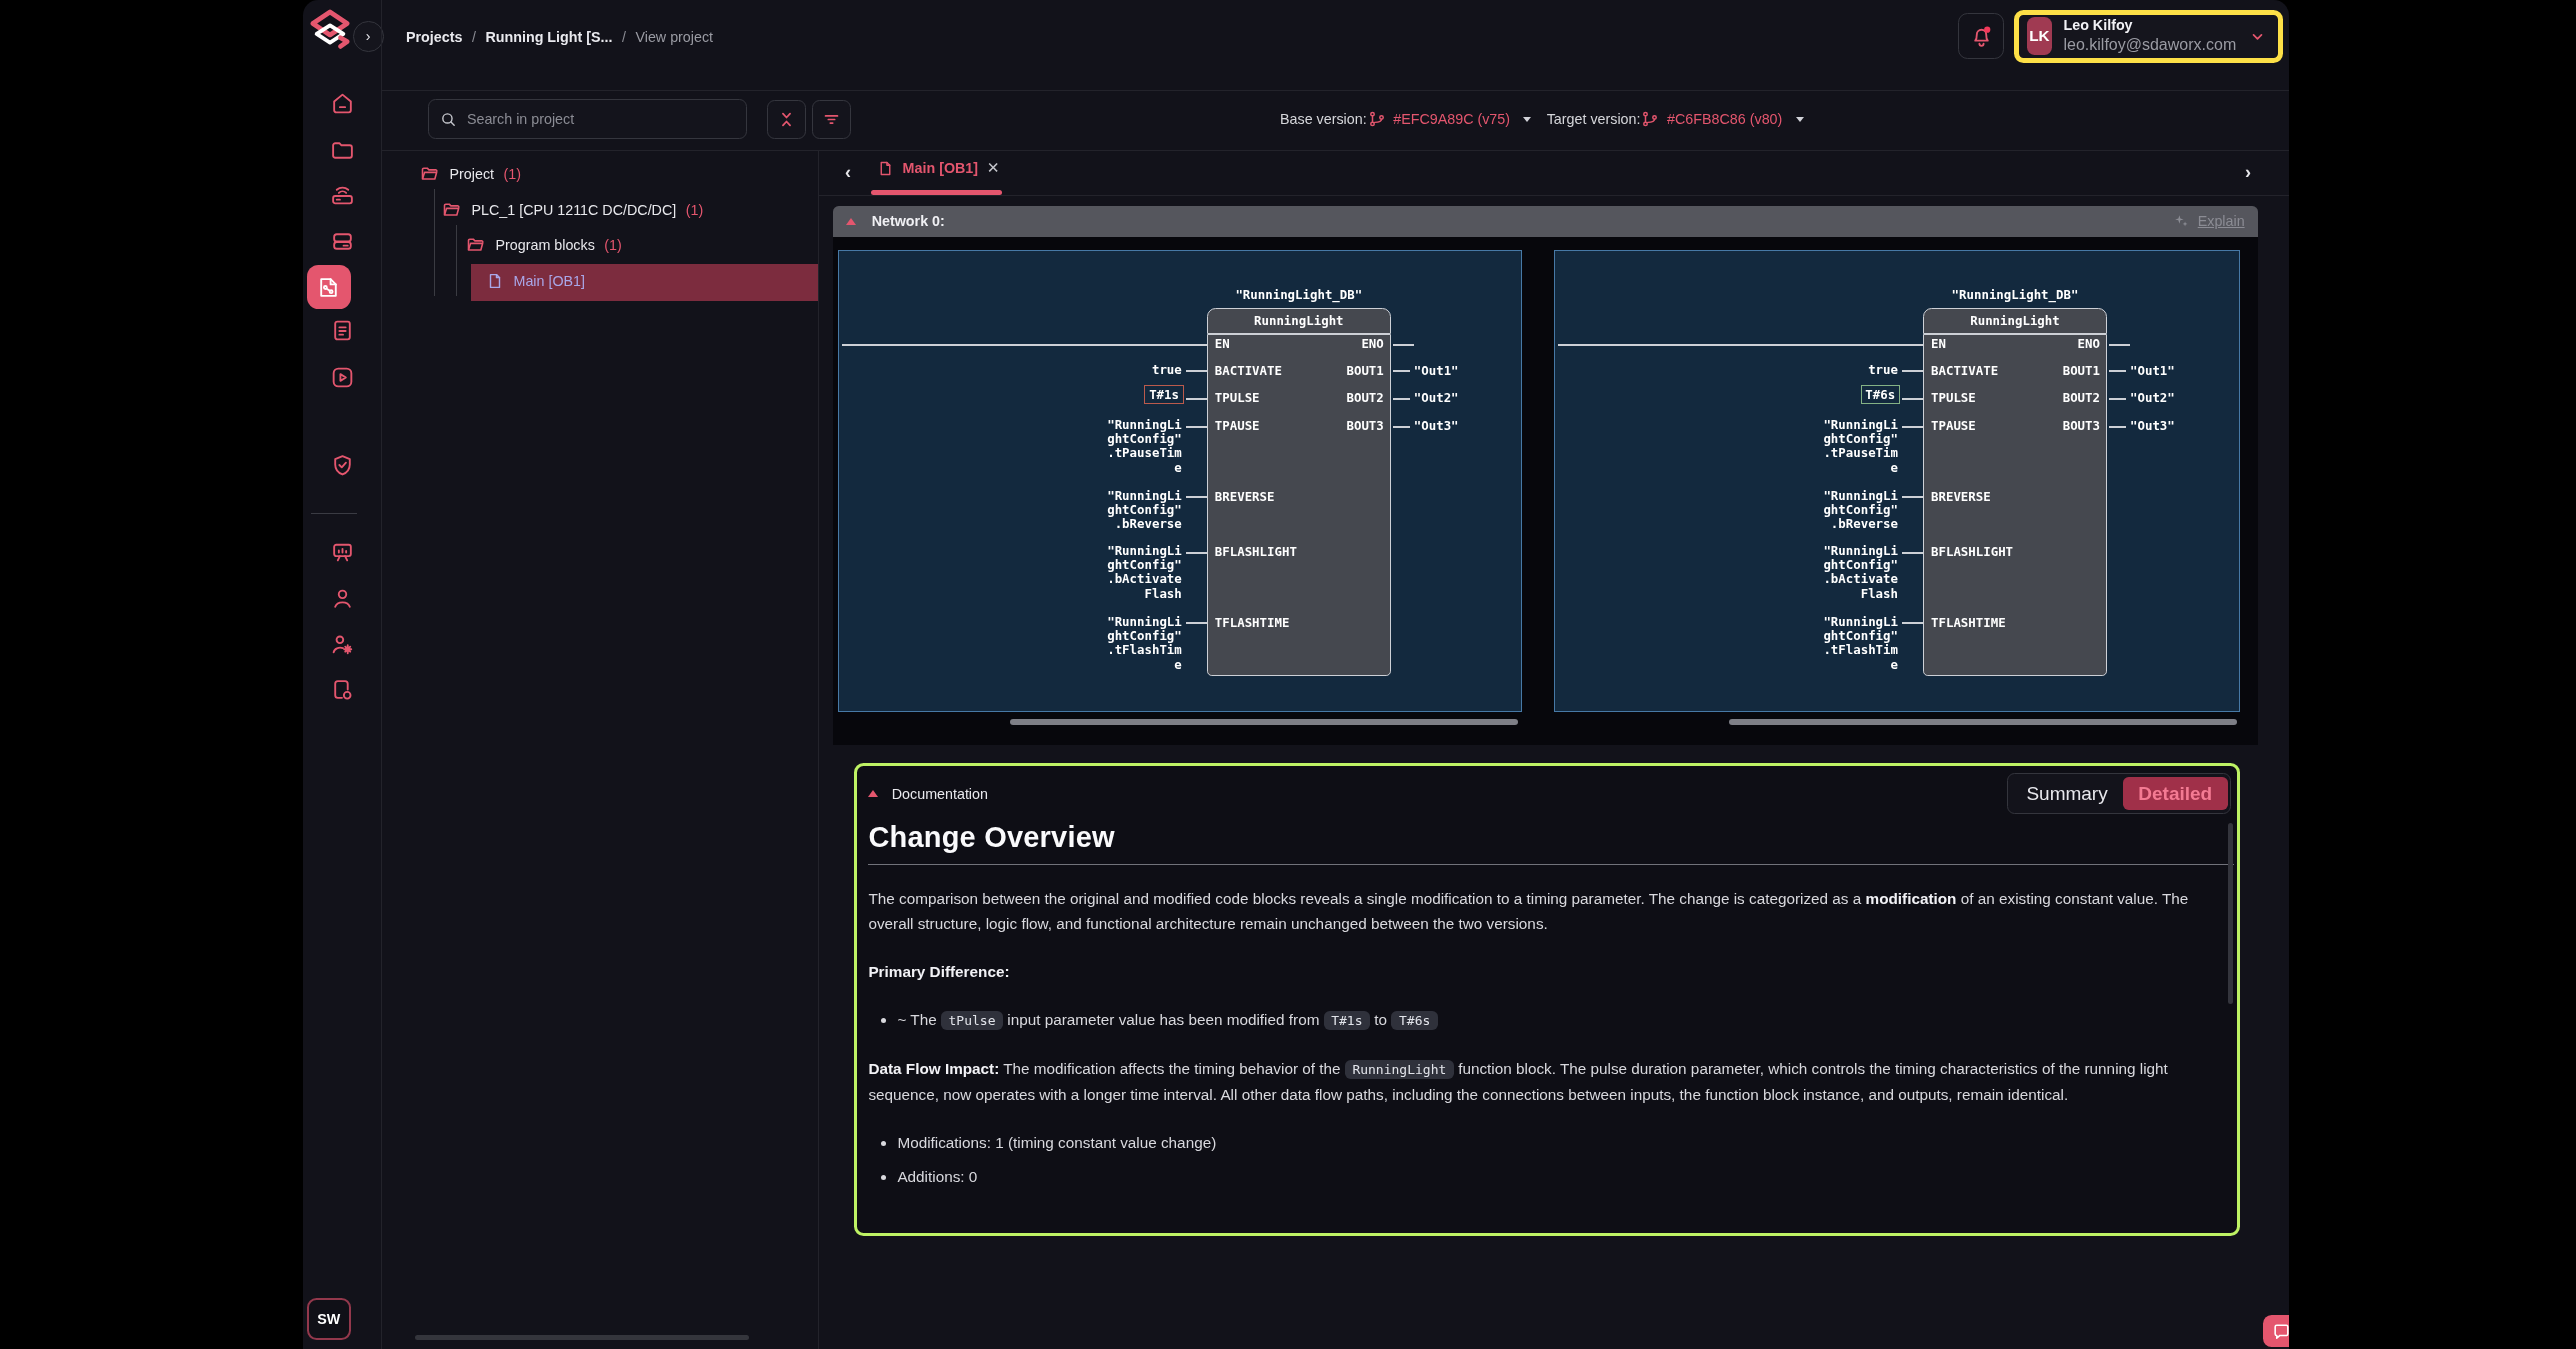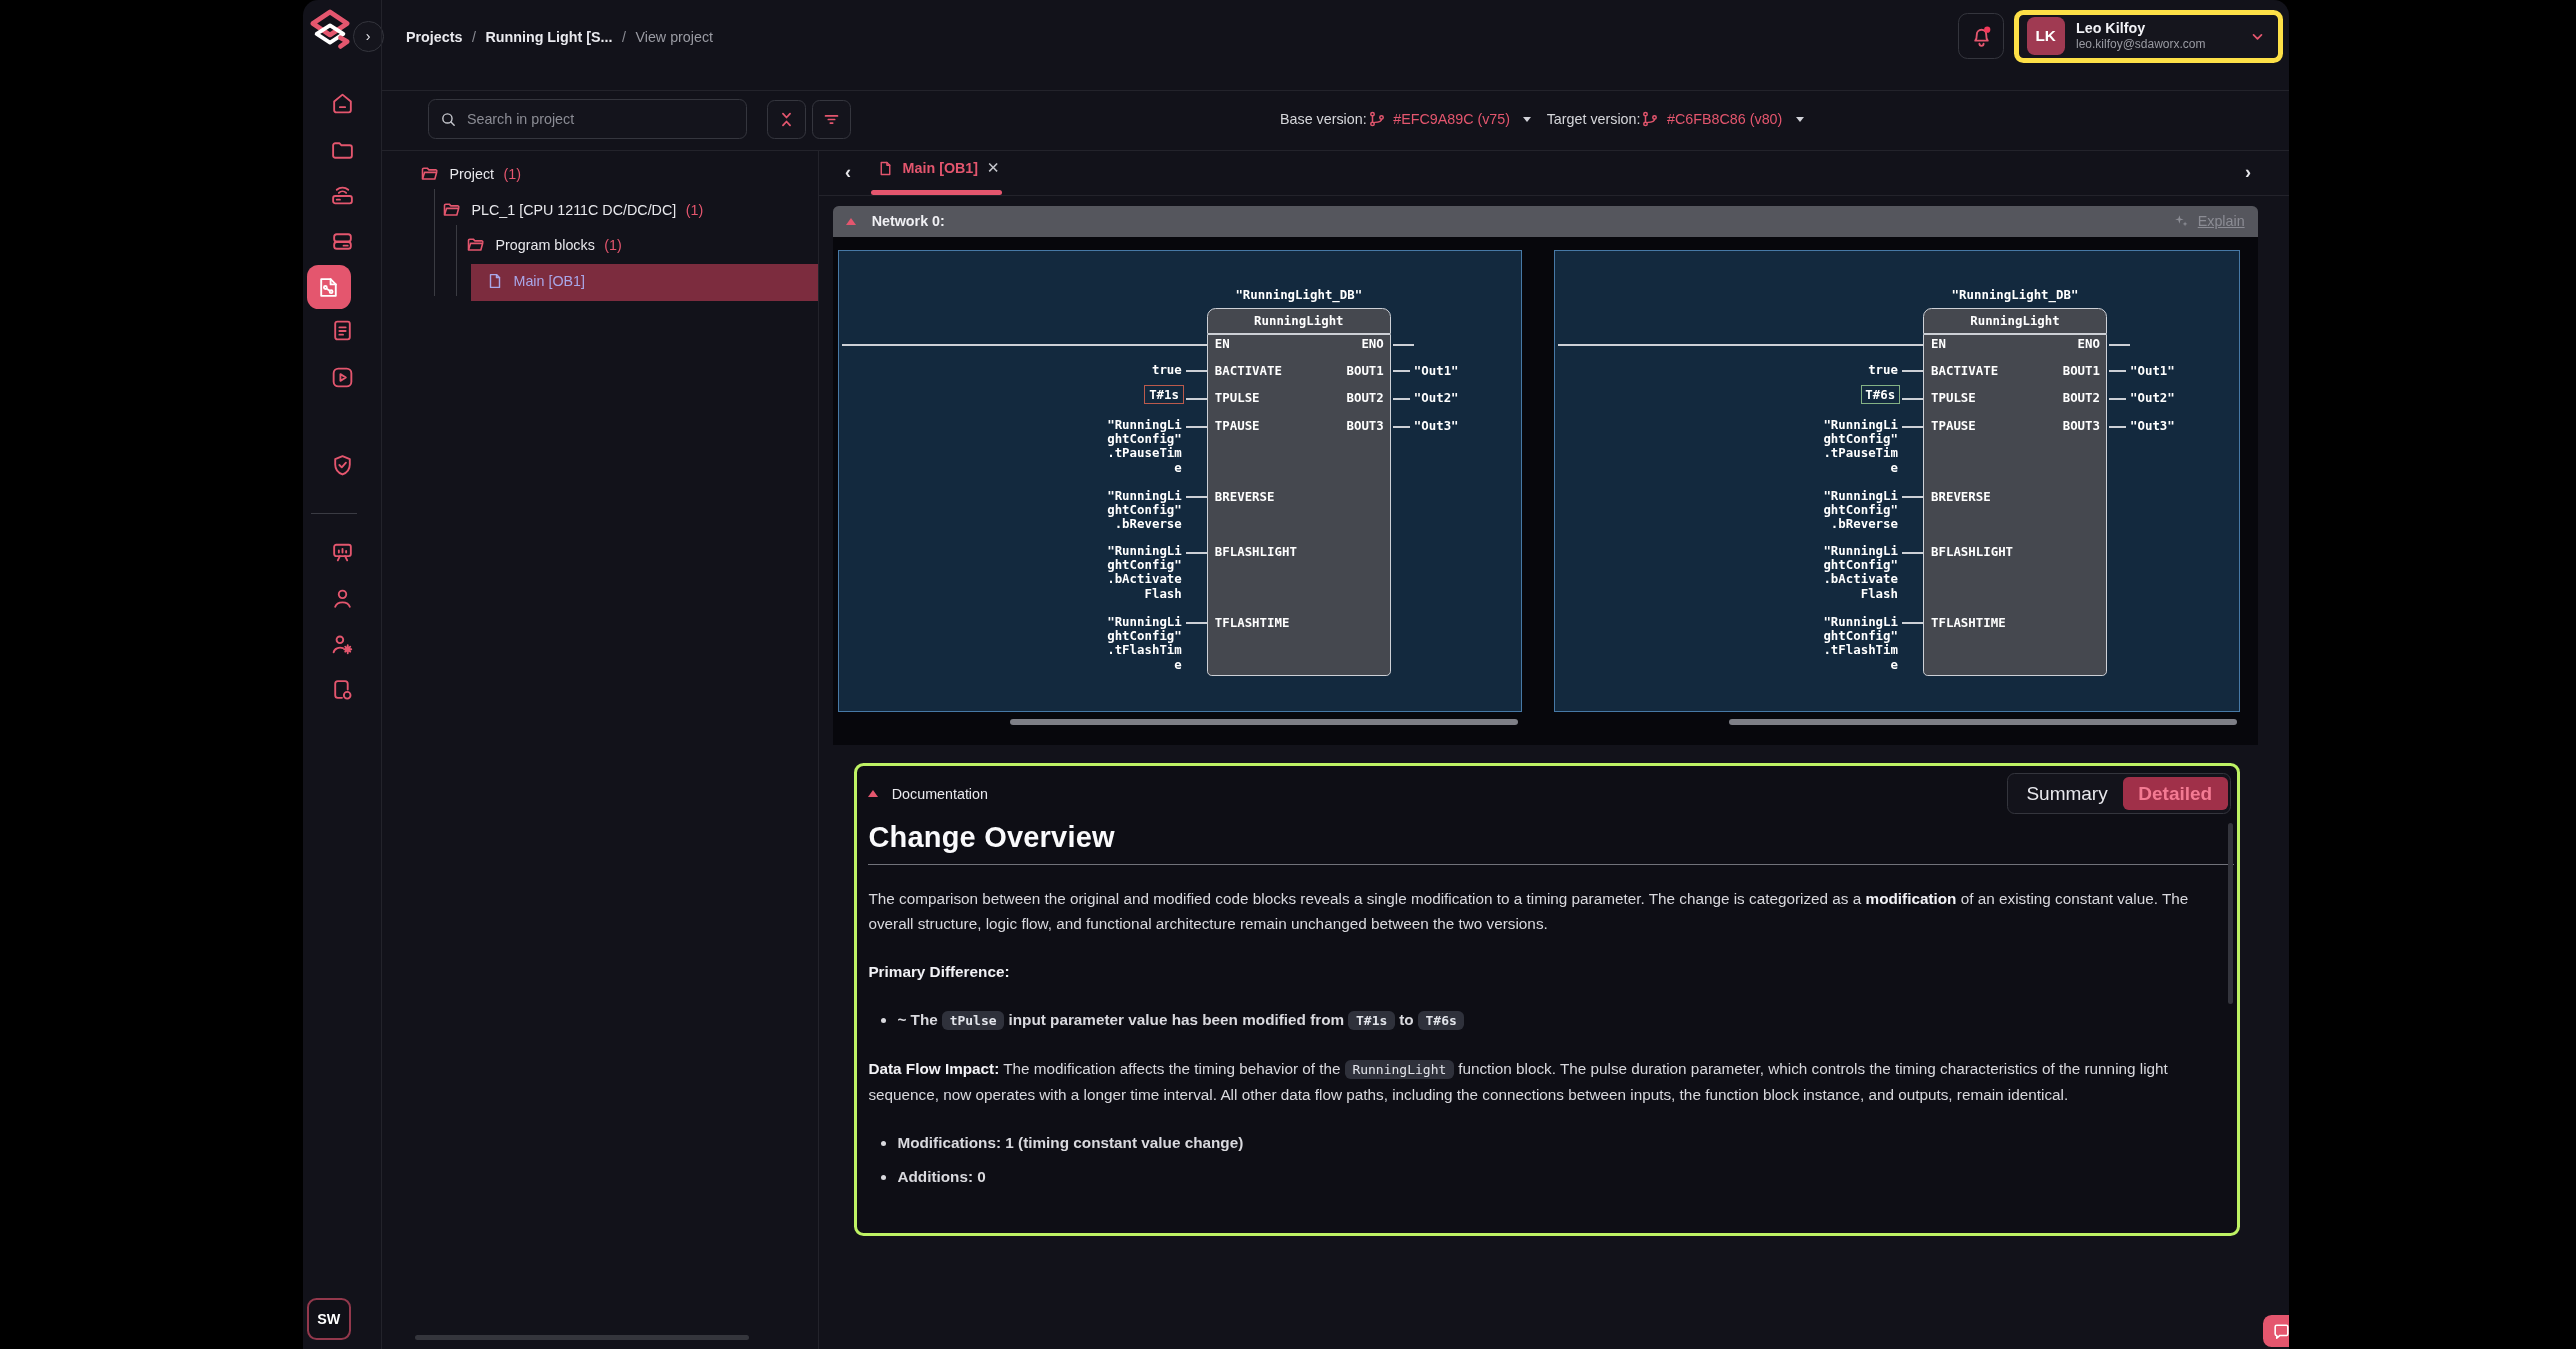--- a/index.html
+++ b/index.html
@@ -23,21 +23,21 @@
   .crumbs .sep { color:#8a8b93; font-weight:400; }
   .crumbs .muted { color:#9a9ba3; font-weight:400; }
   .bell-btn { position:absolute; left:1655px; top:13.4px; width:46px; height:46px; border-radius:9.5px;
               border:1px solid #34353d; display:flex; align-items:center; justify-content:center; }
   .user-chip { position:absolute; left:1711px; top:9.5px; width:269px; height:53px; border-radius:9.5px;
                border:5px solid #fde047; background:#15151d; display:flex; align-items:center; gap:11.4px; padding:0 11.4px 0 7.6px; }
   .avatar { width:38px; height:38px; border-radius:7.6px; background:#a03a52; color:#fff; font-weight:700;
             font-size:15.3px; display:flex; align-items:center; justify-content:center; }
   .user-meta { flex:1; line-height:1.25; }
   .user-name { font-size:14.3px; color:#f2f2f6; font-weight:600; }
-  .user-email { font-size:12px; color:#9a9ba3; }
+  .user-email { font-size:16px; color:#9a9ba3; }
 
   
   .rail { position:absolute; left:0; top:90px; width:78px; height:1259px; }
   .rail-divider-v { position:absolute; left:78px; top:0; width:1px; height:1349px; background:#23232b; }
   .rail-item { position:absolute; left:13.4px; width:52px; height:42px; display:flex; align-items:center; justify-content:center; }
   .rail-item.active { left:3.8px; width:44px; height:44px; background:#e4566e; border-radius:11.4px; }
   .rail-sep { position:absolute; left:7.6px; width:46px; height:1px; background:#3a3b43; }
   .sw-badge { position:absolute; left:3.8px; top:1298px; width:44px; height:42px; border:2.9px solid #93384c;
               border-radius:9.5px; background:#101017; color:#fff; font-weight:700; font-size:14.3px;
               display:flex; align-items:center; justify-content:center; }
@@ -114,21 +114,21 @@
   .doc-title { color:#e9e9ee; font-size:14.3px; }
   .toggle { margin-left:auto; display:flex; align-items:center; border:1px solid #34353d; border-radius:7.6px;
             background:#13131b; padding:2.9px; }
   .toggle .seg { font-size:19px; padding:5.7px 15.3px; border-radius:5.7px; color:#e9e9ee; }
   .toggle .seg.active { background:#a03049; color:#f47b93; font-weight:600; }
   .doc-body { position:absolute; left:11.4px; top:48px; width:1366px; color:#d9d9de; font-size:15.3px; line-height:25px; }
   .doc-body h1 { font-size:29px; font-weight:600; color:#fafafc; letter-spacing:0.2px; margin:11.4px 0 13.4px; }
   .doc-hr { border:0; border-top:1.9px solid #71727a; margin:0 0 21px; }
   .doc-body p { margin:0 0 23px; }
   .doc-body .hd { font-weight:700; color:#f2f2f6; }
-  .doc-body ul { margin:0 0 23px 29px;font-weight:bold; }
+  .doc-body ul { margin:0 0 23px 29px; }
   .doc-body li { margin-bottom:9.5px; }
   .code { font-family:"DejaVu Sans Mono", monospace; font-size:13px; background:#2f313b; color:#e2e4ea;
           border-radius:5.7px; padding:1.9px 7.6px; }
   .doc-vscroll { position:absolute; right:3.8px; top:57px; width:4.8px; height:181px; border-radius:2.9px; background:#34353d; }
 
   .chat-fab { position:absolute; left:1960px; top:1315px; width:36px; height:32px; background:#e4566e;
               border-radius:8.6px; display:flex; align-items:center; justify-content:center; }
 
   svg { display:block; }
 </style>

